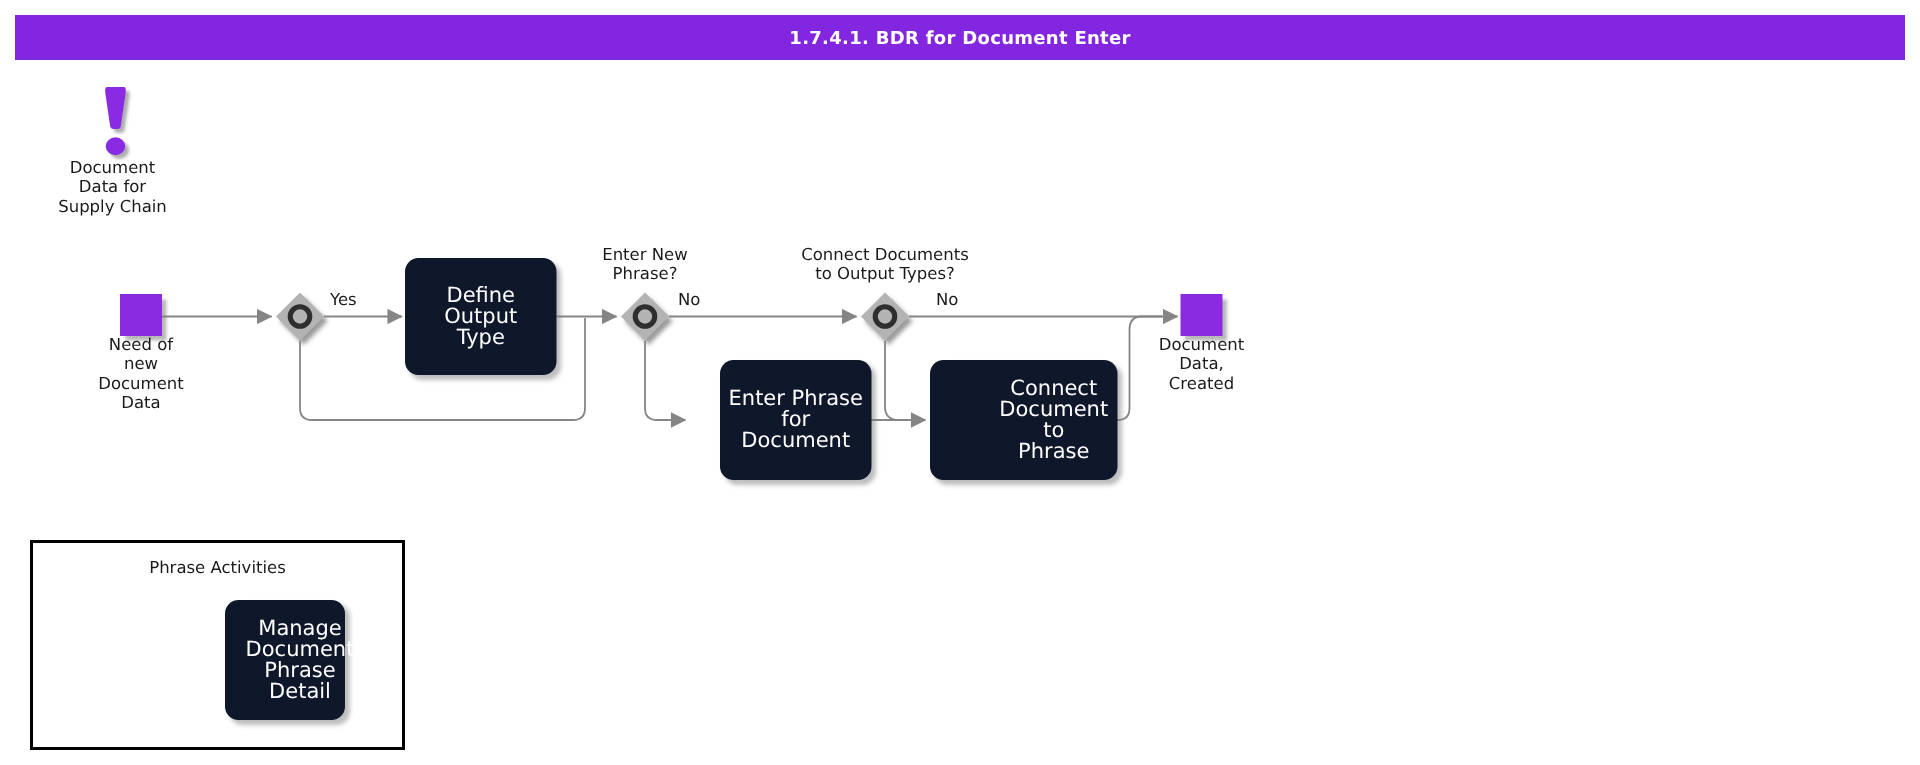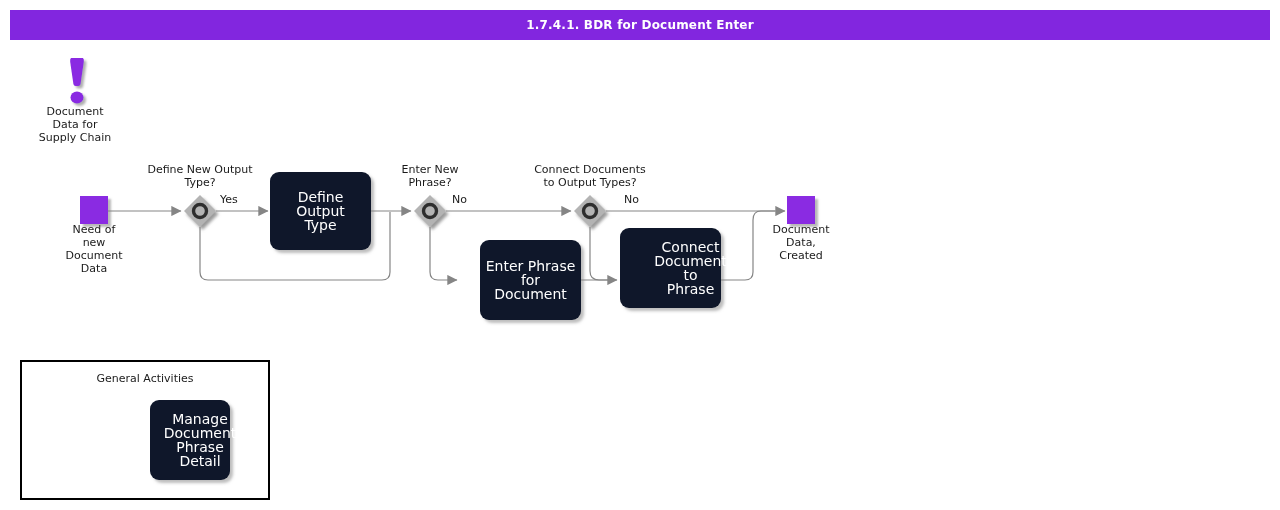--- a/index.html
+++ b/index.html
@@ -158,45 +158,43 @@
       <circle cx="590" cy="211" r="6.5" fill="none" stroke="#2E2E2E" stroke-width="3.4"></circle>
     </g>
   </svg>
 
   <div class="event-square" style="left:80px; top:196px;"></div>
   <div class="node-label" style="left:44px; top:223px; width:100px;">Need of
 new
 Document
 Data</div>
 
-  <div class="node-label" style="left:130px; top:163px; width:140px;">Define New Output
-Type?</div>
   <div class="branch-label" style="left:220px; top:193px;">Yes</div>
 
   <div class="node-label" style="left:370px; top:163px; width:120px;">Enter New
 Phrase?</div>
   <div class="branch-label" style="left:452px; top:193px;">No</div>
 
   <div class="node-label" style="left:510px; top:163px; width:160px;">Connect Documents
 to Output Types?</div>
   <div class="branch-label" style="left:624px; top:193px;">No</div>
 
   <div class="task" style="left:270px; top:172px; width:101px; height:78px;">Define Output
 Type</div>
   <div class="task" style="left:480px; top:240px; width:101px; height:80px;">Enter Phrase for
 Document</div>
-  <div class="task" style="left:620px; top:228px; width:101px; height:80px;padding-left:44px;">Connect
+  <div class="task" style="left:620px; top:240px; width:125px; height:80px;padding-left:44px;">Connect
 Document to
 Phrase</div>
 
   <div class="event-square" style="left:787px; top:196px;"></div>
   <div class="node-label" style="left:751px; top:223px; width:100px;">Document
 Data,
 Created</div>
 
   <div class="ga-panel">
-    <div class="ga-title">General Activities</div>
+    <div class="ga-title">Phrase Activities</div>
   </div>
   <div class="task" style="left:150px; top:400px; width:80px; height:80px;padding-left:24px;">Manage
 Document
 Phrase Detail</div>
 
 </div>
 
 </body></html>

